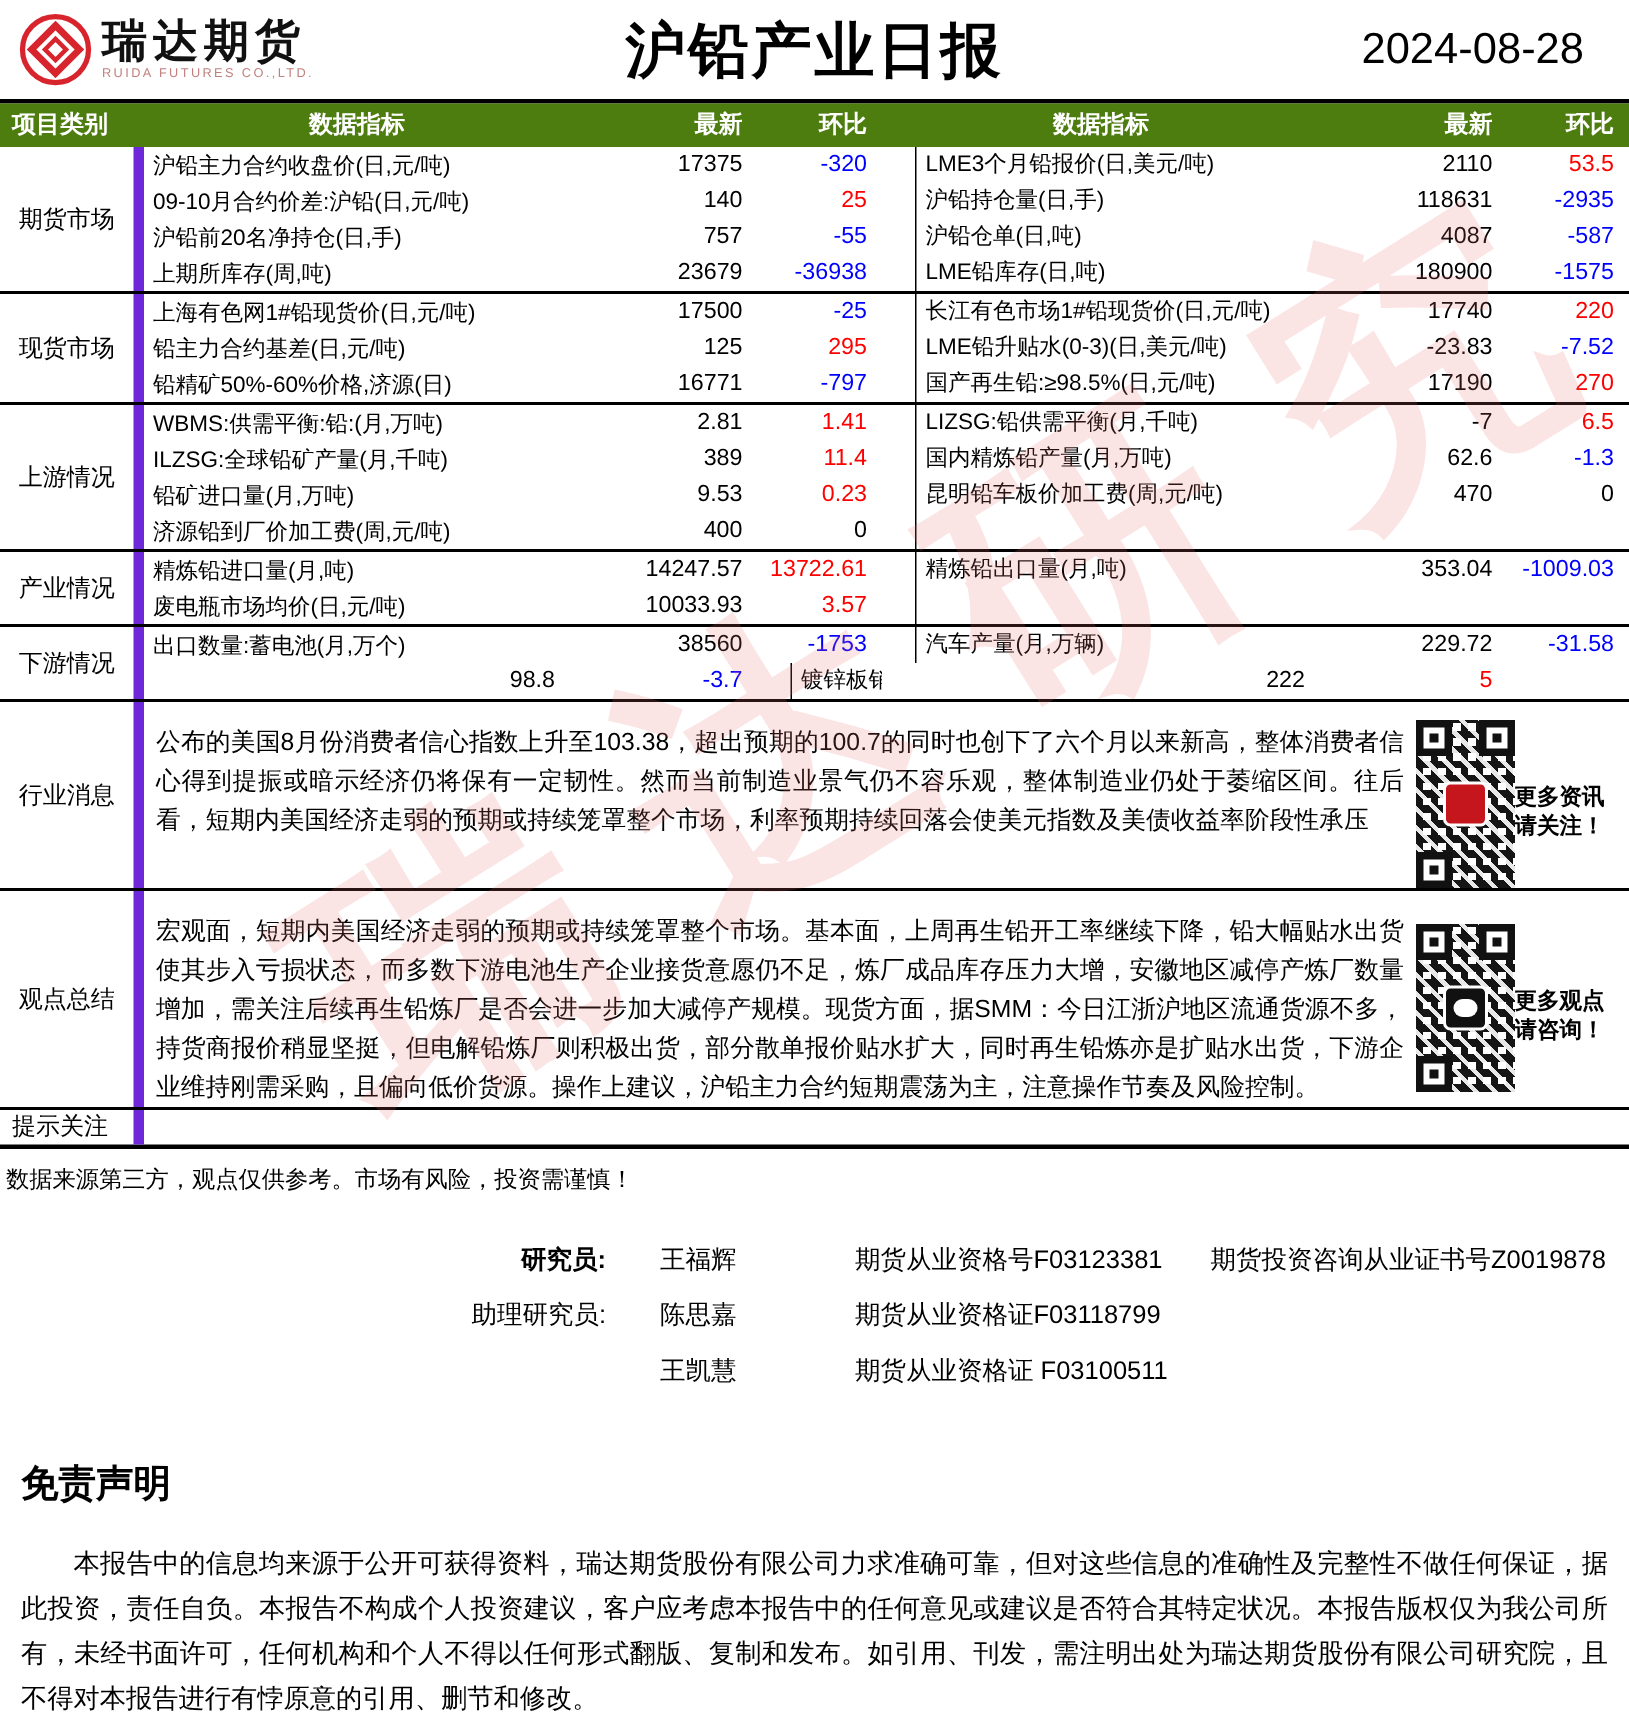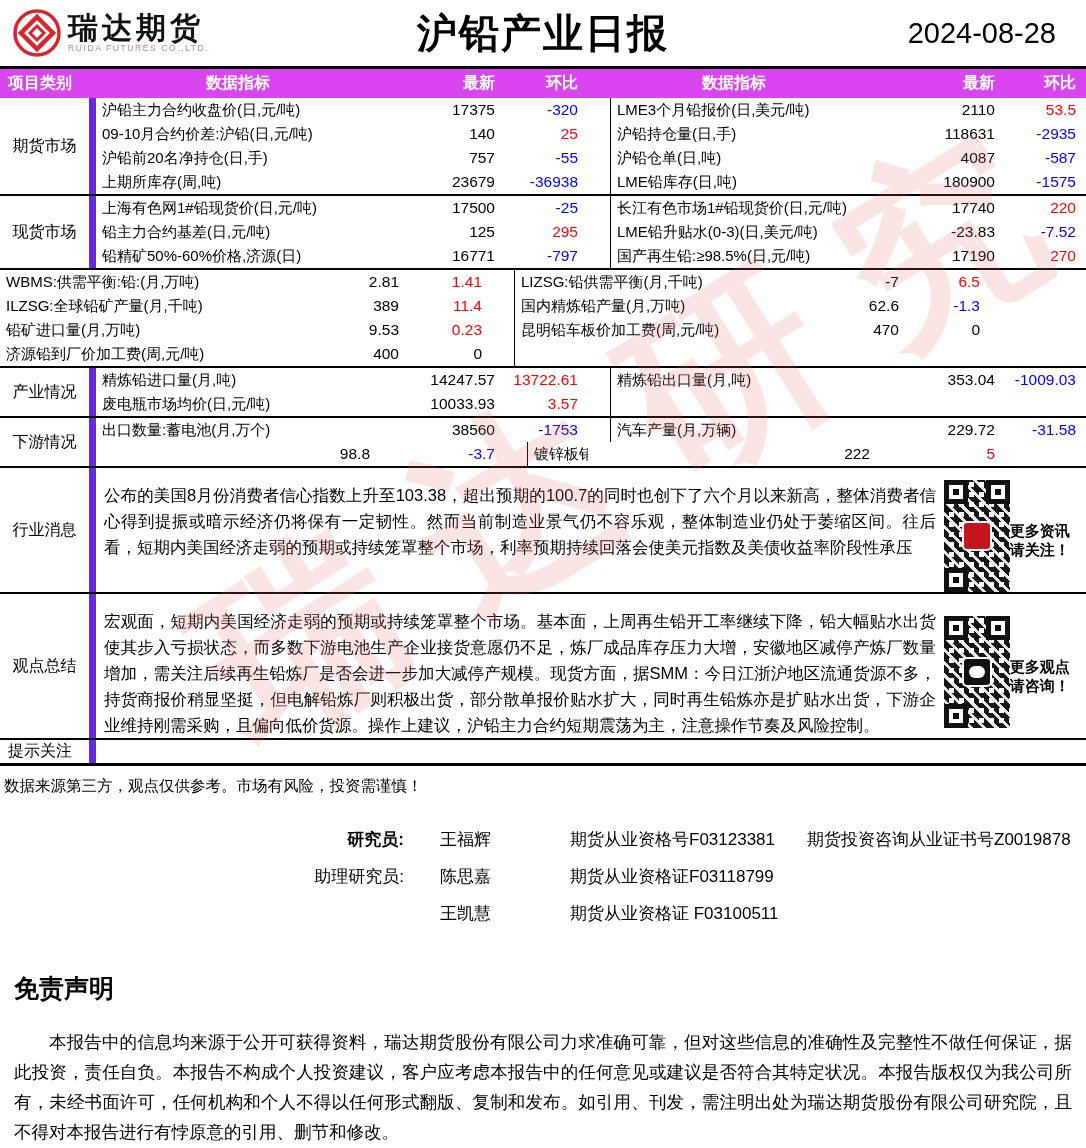--- a/index.html
+++ b/index.html
@@ -10,21 +10,21 @@
   .hdr { display:flex; align-items:center; height:66px; padding:0 12px; position:relative; }
   .brand { display:flex; align-items:center; gap:6px; width:300px; }
   .brand svg { display:block; }
   .brand-txt .cn { font-size:30px; font-weight:bold; letter-spacing:4px; color:#111; line-height:30px; }
   .brand-txt .en { font-size:8.5px; color:#c0817e; letter-spacing:1.6px; margin-top:0; }
   .title { position:absolute; left:0; right:0; text-align:center; font-size:40px; font-weight:bold; letter-spacing:2px; }
   .date { margin-left:auto; font-size:29px; padding-right:18px; z-index:2; }
 
   
   .tbl { border-top:3px solid #000; }
-  .thead { display:grid; grid-template-columns:96px 284px 125px 83px 292px 125px 81px; background:#d946ef; color:#fff; font-weight:bold; font-size:16px; height:29px; align-items:center; }
+  .thead { display:grid; grid-template-columns:96px 284px 125px 83px 292px 125px 81px; background:#4d7c0f; color:#fff; font-weight:bold; font-size:16px; height:29px; align-items:center; }
   .thead .c0 { padding-left:8px; }
   .thead .c1, .thead .c4 { text-align:center; }
   .thead .c2, .thead .c3, .thead .c5, .thead .c6 { text-align:right; padding-right:10px; }
 
   .section { display:flex; border-top:2px solid #000; }
   .section:first-of-type { border-top:none; }
   .label-cell { width:96px; flex:0 0 96px; display:flex; align-items:center; justify-content:center; font-size:16px; border-right:7px solid #6d28d9; }
   .rows { display:grid; grid-template-columns:284px 125px 83px 292px 125px 81px; grid-auto-rows:24px; flex:1; align-items:center; font-size:15px; }
   .rows .name { padding-left:6px; white-space:nowrap; overflow:hidden; }
   .rows .name.r2 { border-left:1px solid #000; height:24px; line-height:24px;margin-left:22px; }
@@ -152,20 +152,21 @@
             <div class="num down">-7.52</div>
             <div class="name">铅精矿50%-60%价格,济源(日)</div>
             <div class="num">16771</div>
             <div class="num down">-797</div>
             <div class="name r2">国产再生铅:≥98.5%(日,元/吨)</div>
             <div class="num">17190</div>
             <div class="num up">270</div>
           </div>
         </div>
         <div class="section">
+          <div class="label-cell">上游情况</div>
           <div class="rows">
             <div class="name">WBMS:供需平衡:铅:(月,万吨)</div>
             <div class="num">2.81</div>
             <div class="num up">1.41</div>
             <div class="name r2">LIZSG:铅供需平衡(月,千吨)</div>
             <div class="num">-7</div>
             <div class="num up">6.5</div>
             <div class="name">ILZSG:全球铅矿产量(月,千吨)</div>
             <div class="num">389</div>
             <div class="num up">11.4</div>

